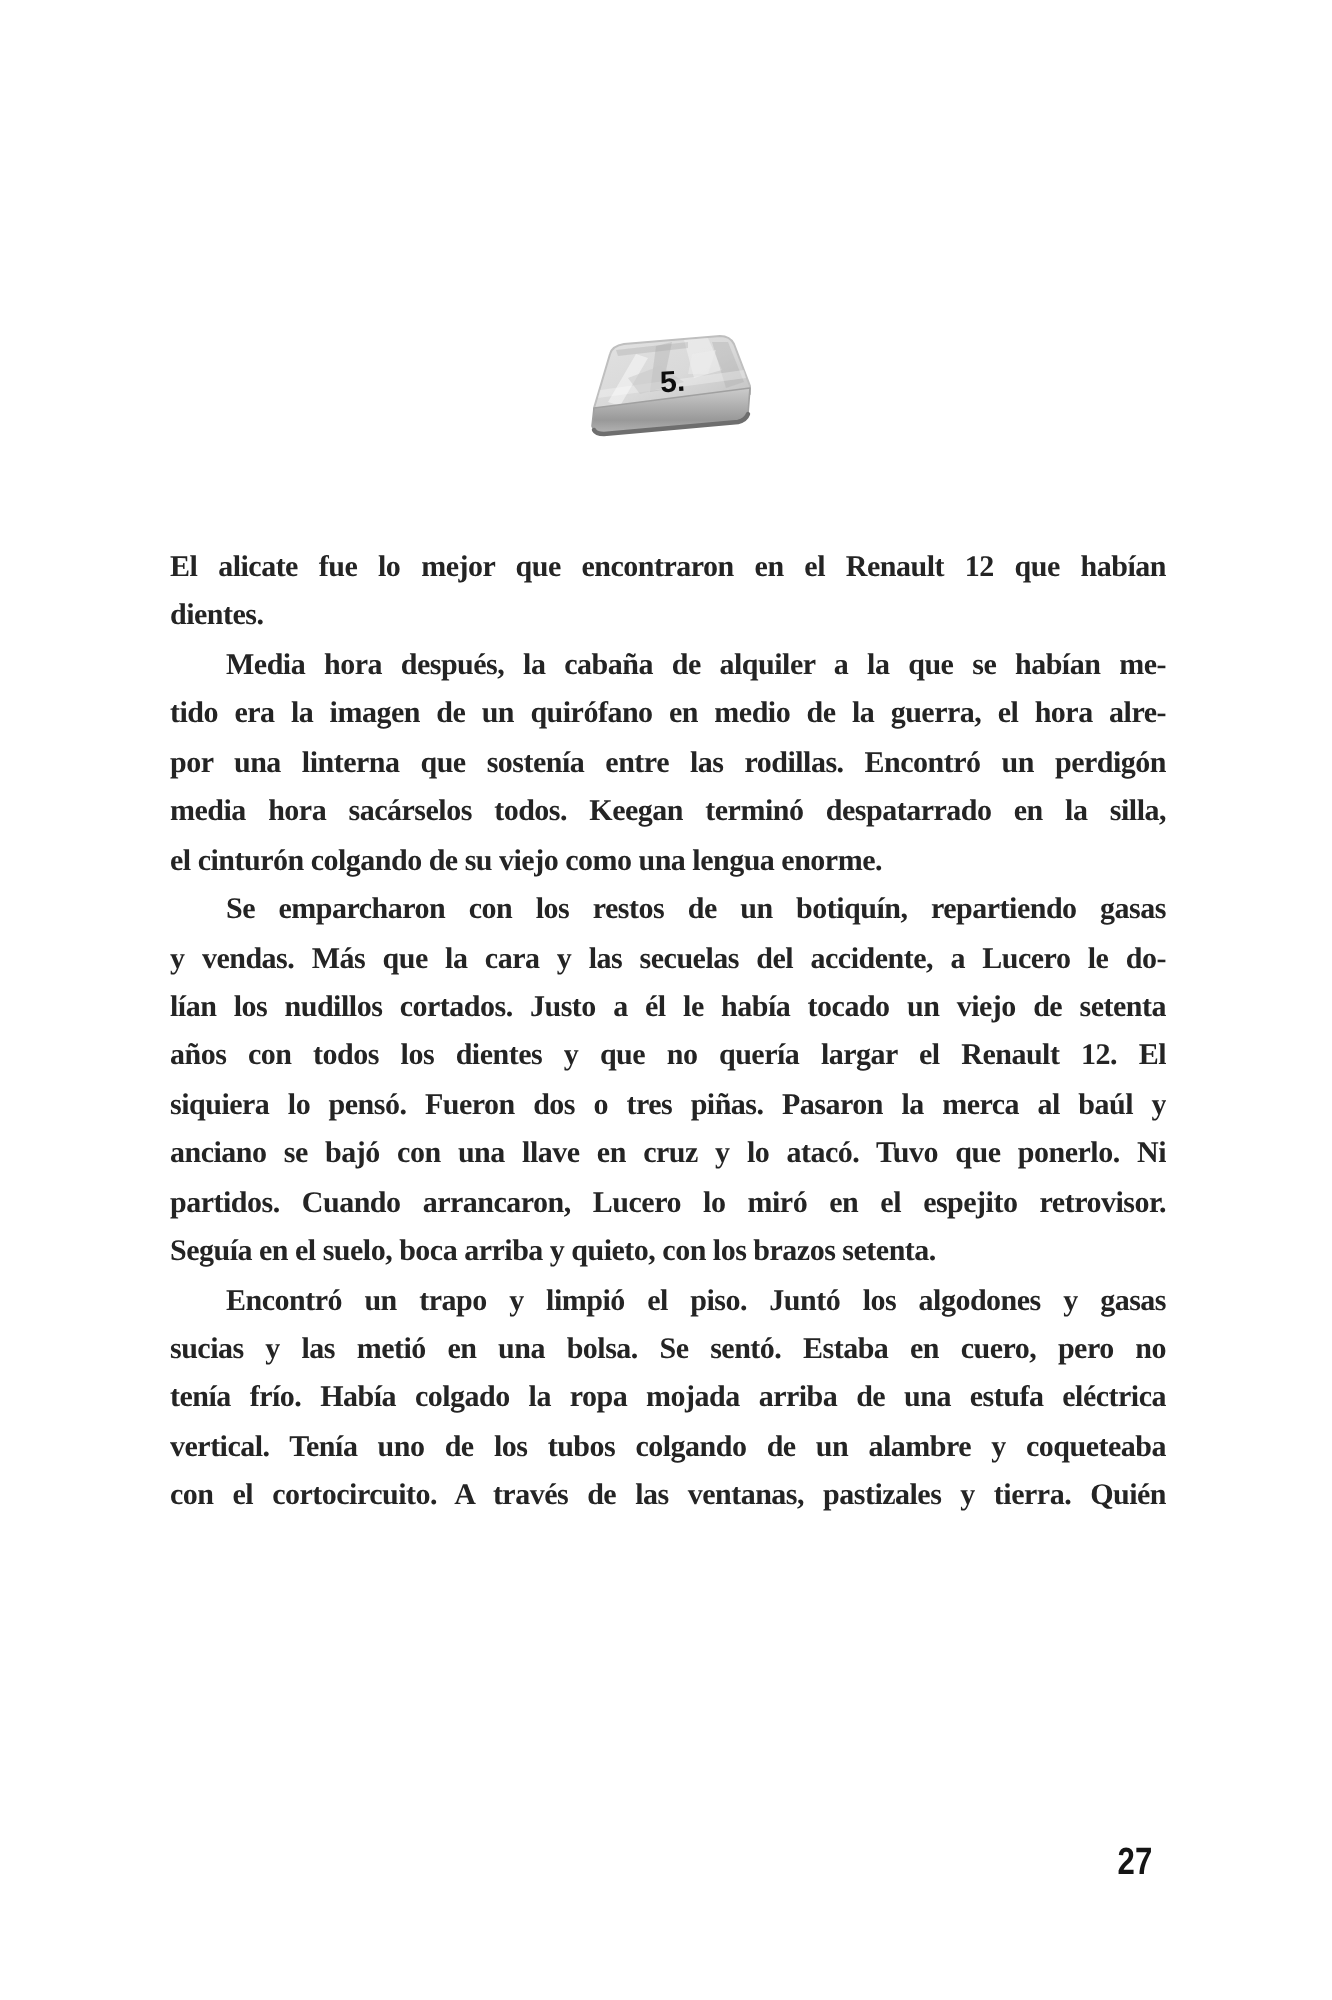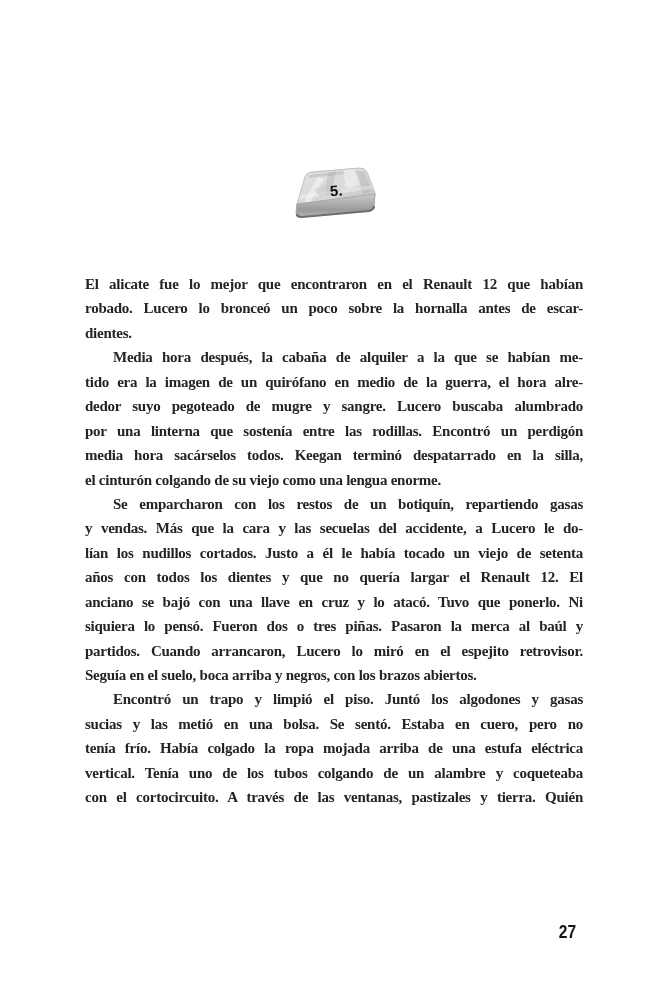--- a/index.html
+++ b/index.html
@@ -95,36 +95,34 @@
       <path d="M13,39 L91,29 L90,42 Q90,45 85,46 L18,52 Q13,52 12,48 Z" fill="url(#frontGrad)" stroke="#a0a0a0" stroke-width="0.8" stroke-linejoin="round"></path>
 
       <path d="M13,50 Q14,52 18,52 L85,46 Q89,45 90,42" fill="none" stroke="#6e6e6e" stroke-width="2.2" stroke-linecap="round"></path>
 
       <text class="brick-label-text" x="46" y="31" fill="#0d0d0d" transform="rotate(-4 50 26)">5.</text>
     </svg>
   </div>
 
   <div class="body-text">
       <div class="line">El alicate fue lo mejor que encontraron en el Renault 12 que habían</div>
-      <div class="line">robado. Lucero lo bronceó un poco sobre la hornalla antes de escar-</div>
       <div class="line para-end">dientes.</div>
       <div class="line indent">Media hora después, la cabaña de alquiler a la que se habían me-</div>
       <div class="line">tido era la imagen de un quirófano en medio de la guerra, el hora alre-</div>
-      <div class="line">dedor suyo pegoteado de mugre y sangre. Lucero buscaba alumbrado</div>
       <div class="line">por una linterna que sostenía entre las rodillas. Encontró un perdigón</div>
       <div class="line">media hora sacárselos todos. Keegan terminó despatarrado en la silla,</div>
       <div class="line para-end">el cinturón colgando de su viejo como una lengua enorme.</div>
       <div class="line indent">Se emparcharon con los restos de un botiquín, repartiendo gasas</div>
       <div class="line">y vendas. Más que la cara y las secuelas del accidente, a Lucero le do-</div>
       <div class="line">lían los nudillos cortados. Justo a él le había tocado un viejo de setenta</div>
       <div class="line">años con todos los dientes y que no quería largar el Renault 12. El</div>
+      <div class="line">siquiera lo pensó. Fueron dos o tres piñas. Pasaron la merca al baúl y</div>
       <div class="line">anciano se bajó con una llave en cruz y lo atacó. Tuvo que ponerlo. Ni</div>
-      <div class="line">siquiera lo pensó. Fueron dos o tres piñas. Pasaron la merca al baúl y</div>
       <div class="line">partidos. Cuando arrancaron, Lucero lo miró en el espejito retrovisor.</div>
-      <div class="line para-end">Seguía en el suelo, boca arriba y negros, con los brazos abiertos.</div>
+      <div class="line para-end">Seguía en el suelo, boca arriba y quieto, con los brazos setenta.</div>
       <div class="line indent">Encontró un trapo y limpió el piso. Juntó los algodones y gasas</div>
       <div class="line">sucias y las metió en una bolsa. Se sentó. Estaba en cuero, pero no</div>
       <div class="line">tenía frío. Había colgado la ropa mojada arriba de una estufa eléctrica</div>
       <div class="line">vertical. Tenía uno de los tubos colgando de un alambre y coqueteaba</div>
       <div class="line">con el cortocircuito. A través de las ventanas, pastizales y tierra. Quién</div>
     </div>
 
   <div class="page-number">27</div>
 
 </div>

